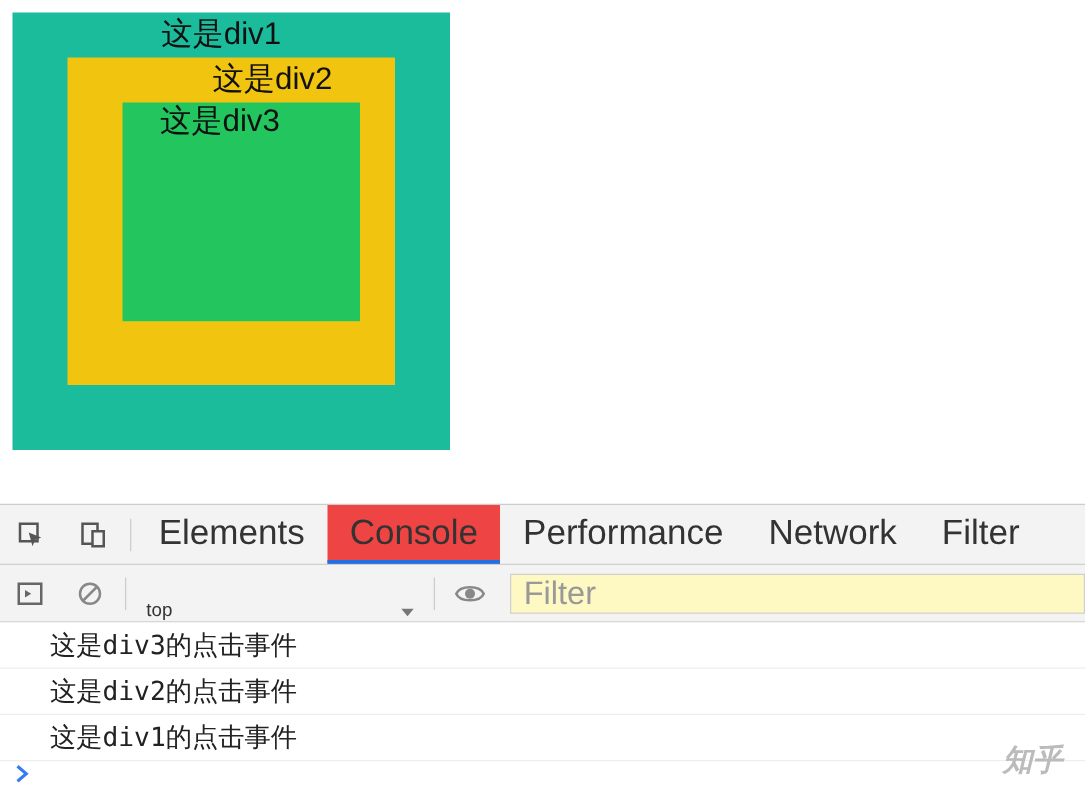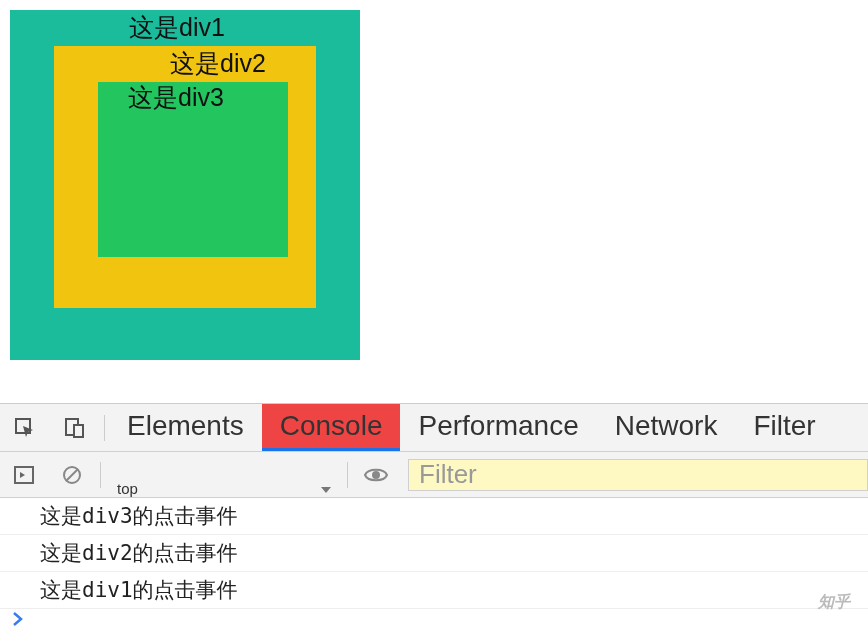--- a/index.html
+++ b/index.html
@@ -141,21 +141,21 @@
     display: flex;
     align-items: center;
     padding: 2px 0 2px 12px;
     font-size: 20px;
     color: #367cf1;
   }
   .watermark {
     position: absolute;
     right: 18px;
     top: 592px;
-    font-size: 16px;
+    font-size: 24px;
     color: #bbb;
     font-style: italic;
     pointer-events: none;
     display: flex;
     align-items: center;
     gap: 8px;
   }
   svg { display: block; }
 </style>
 </head>

